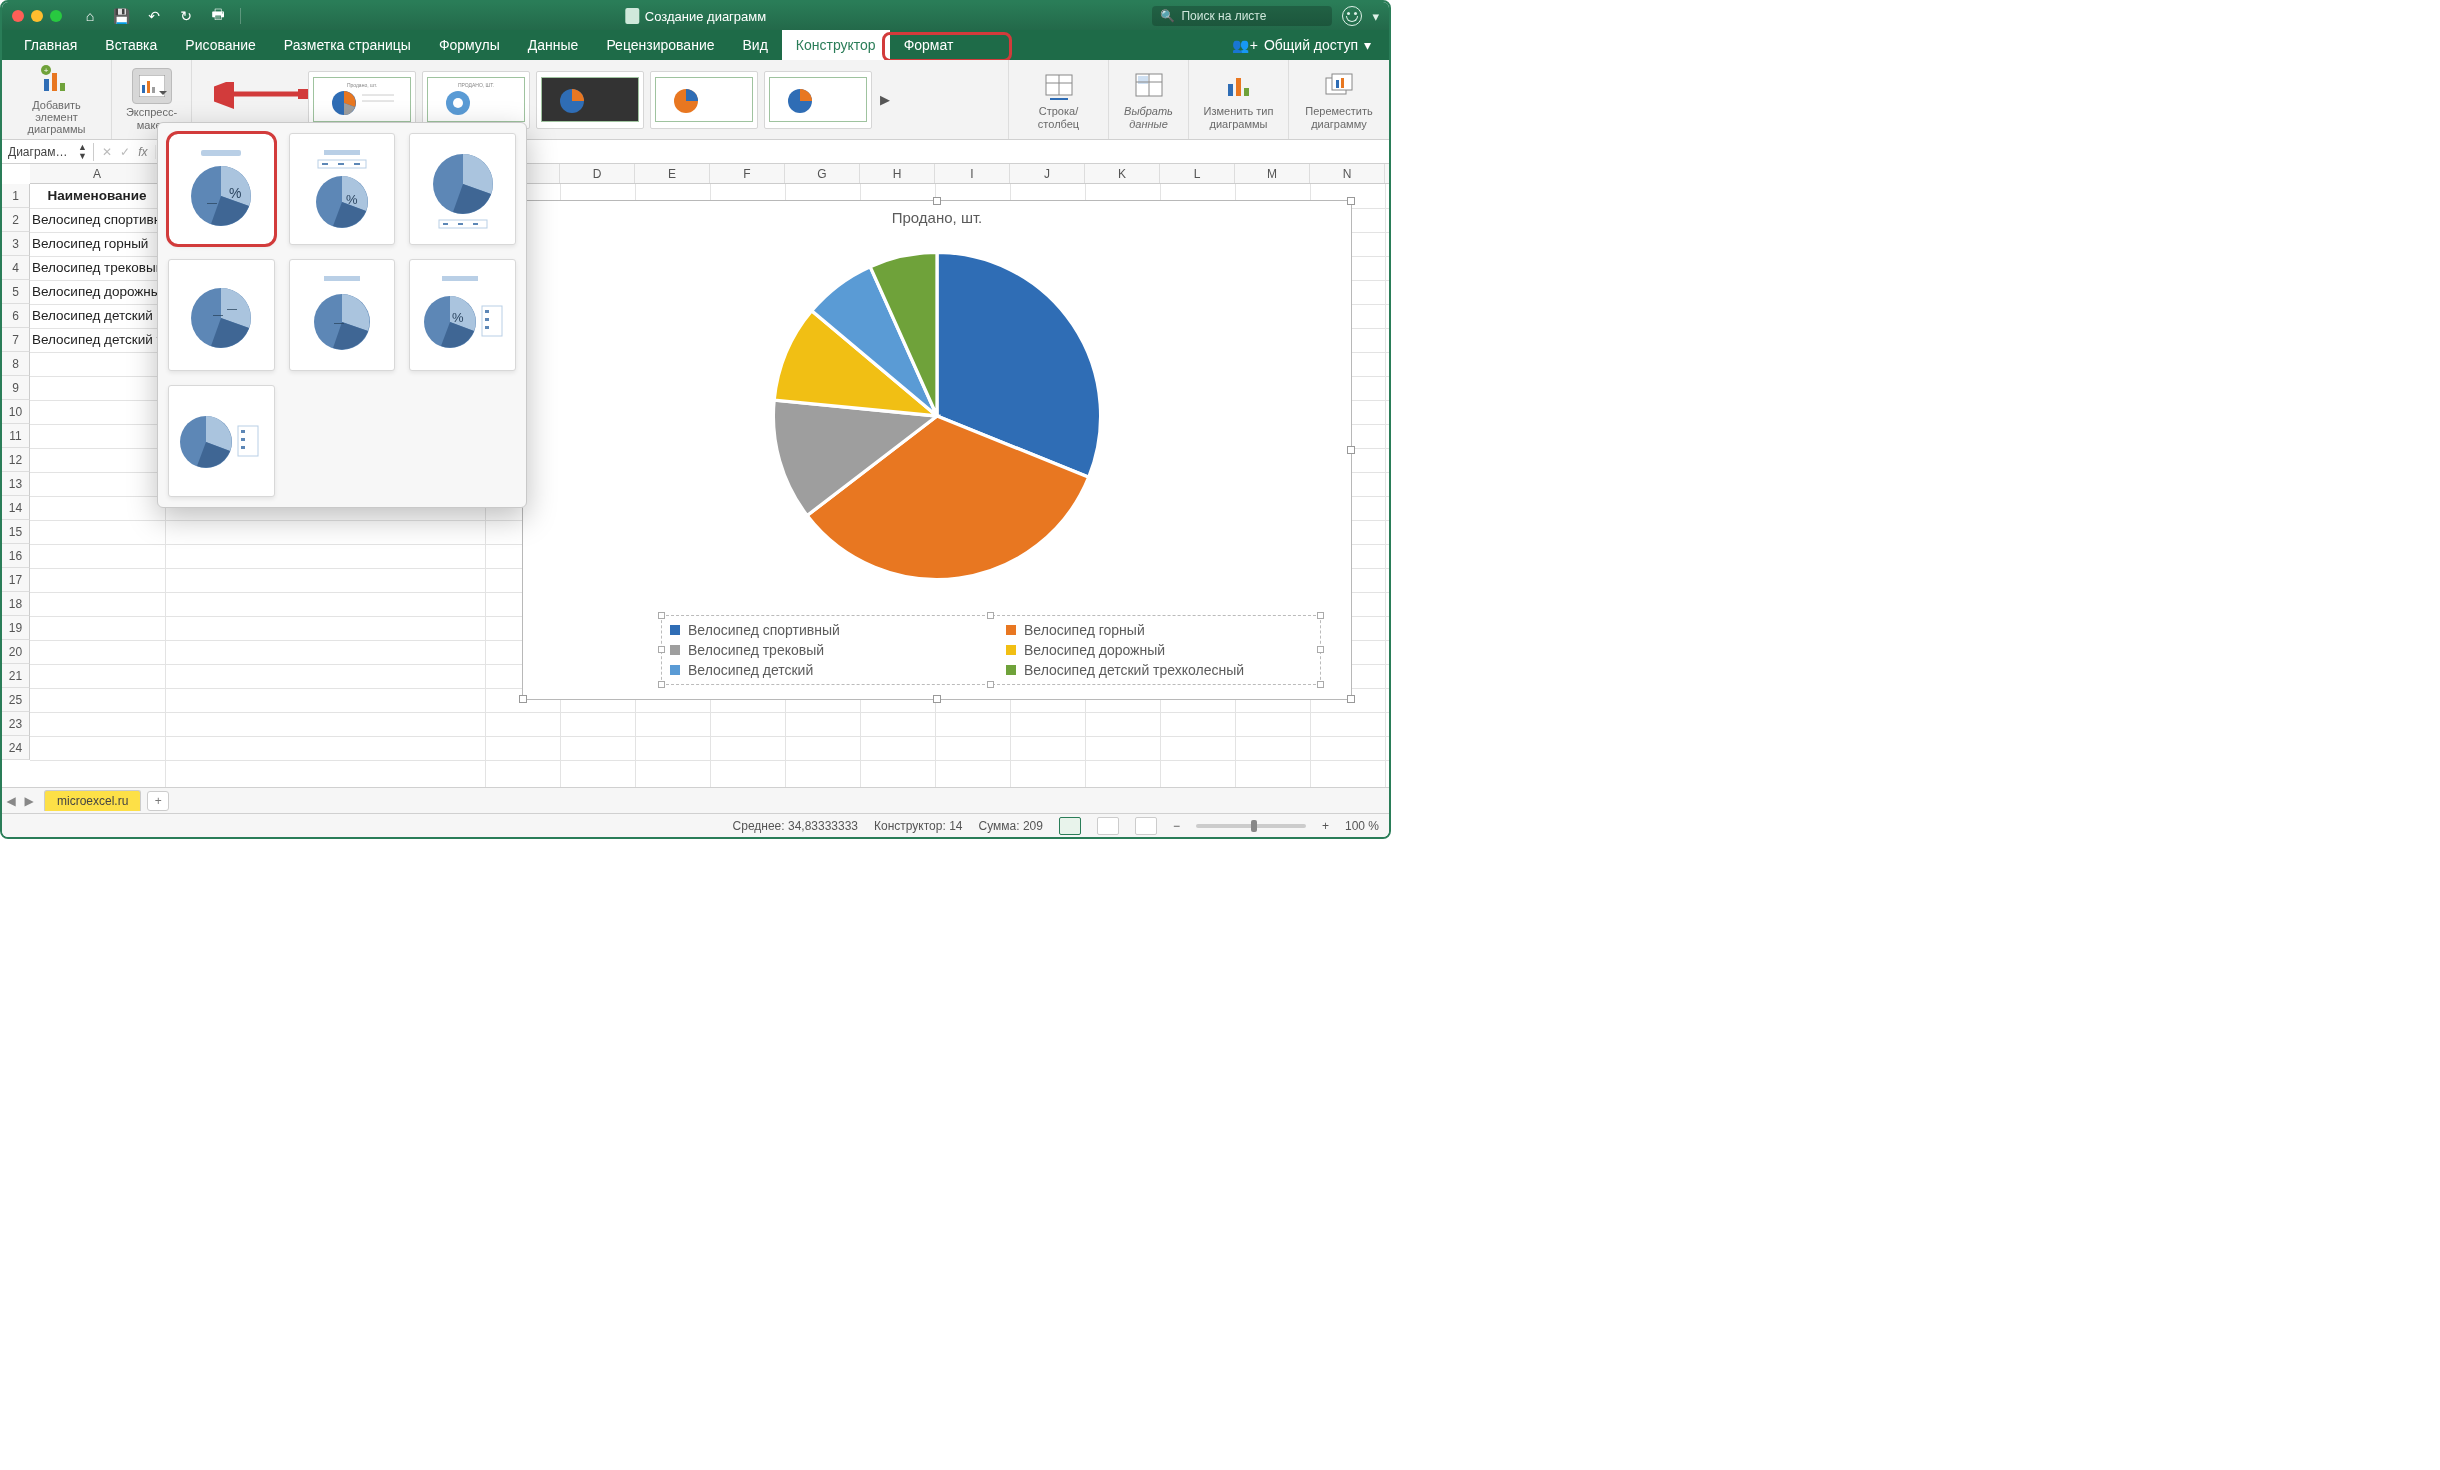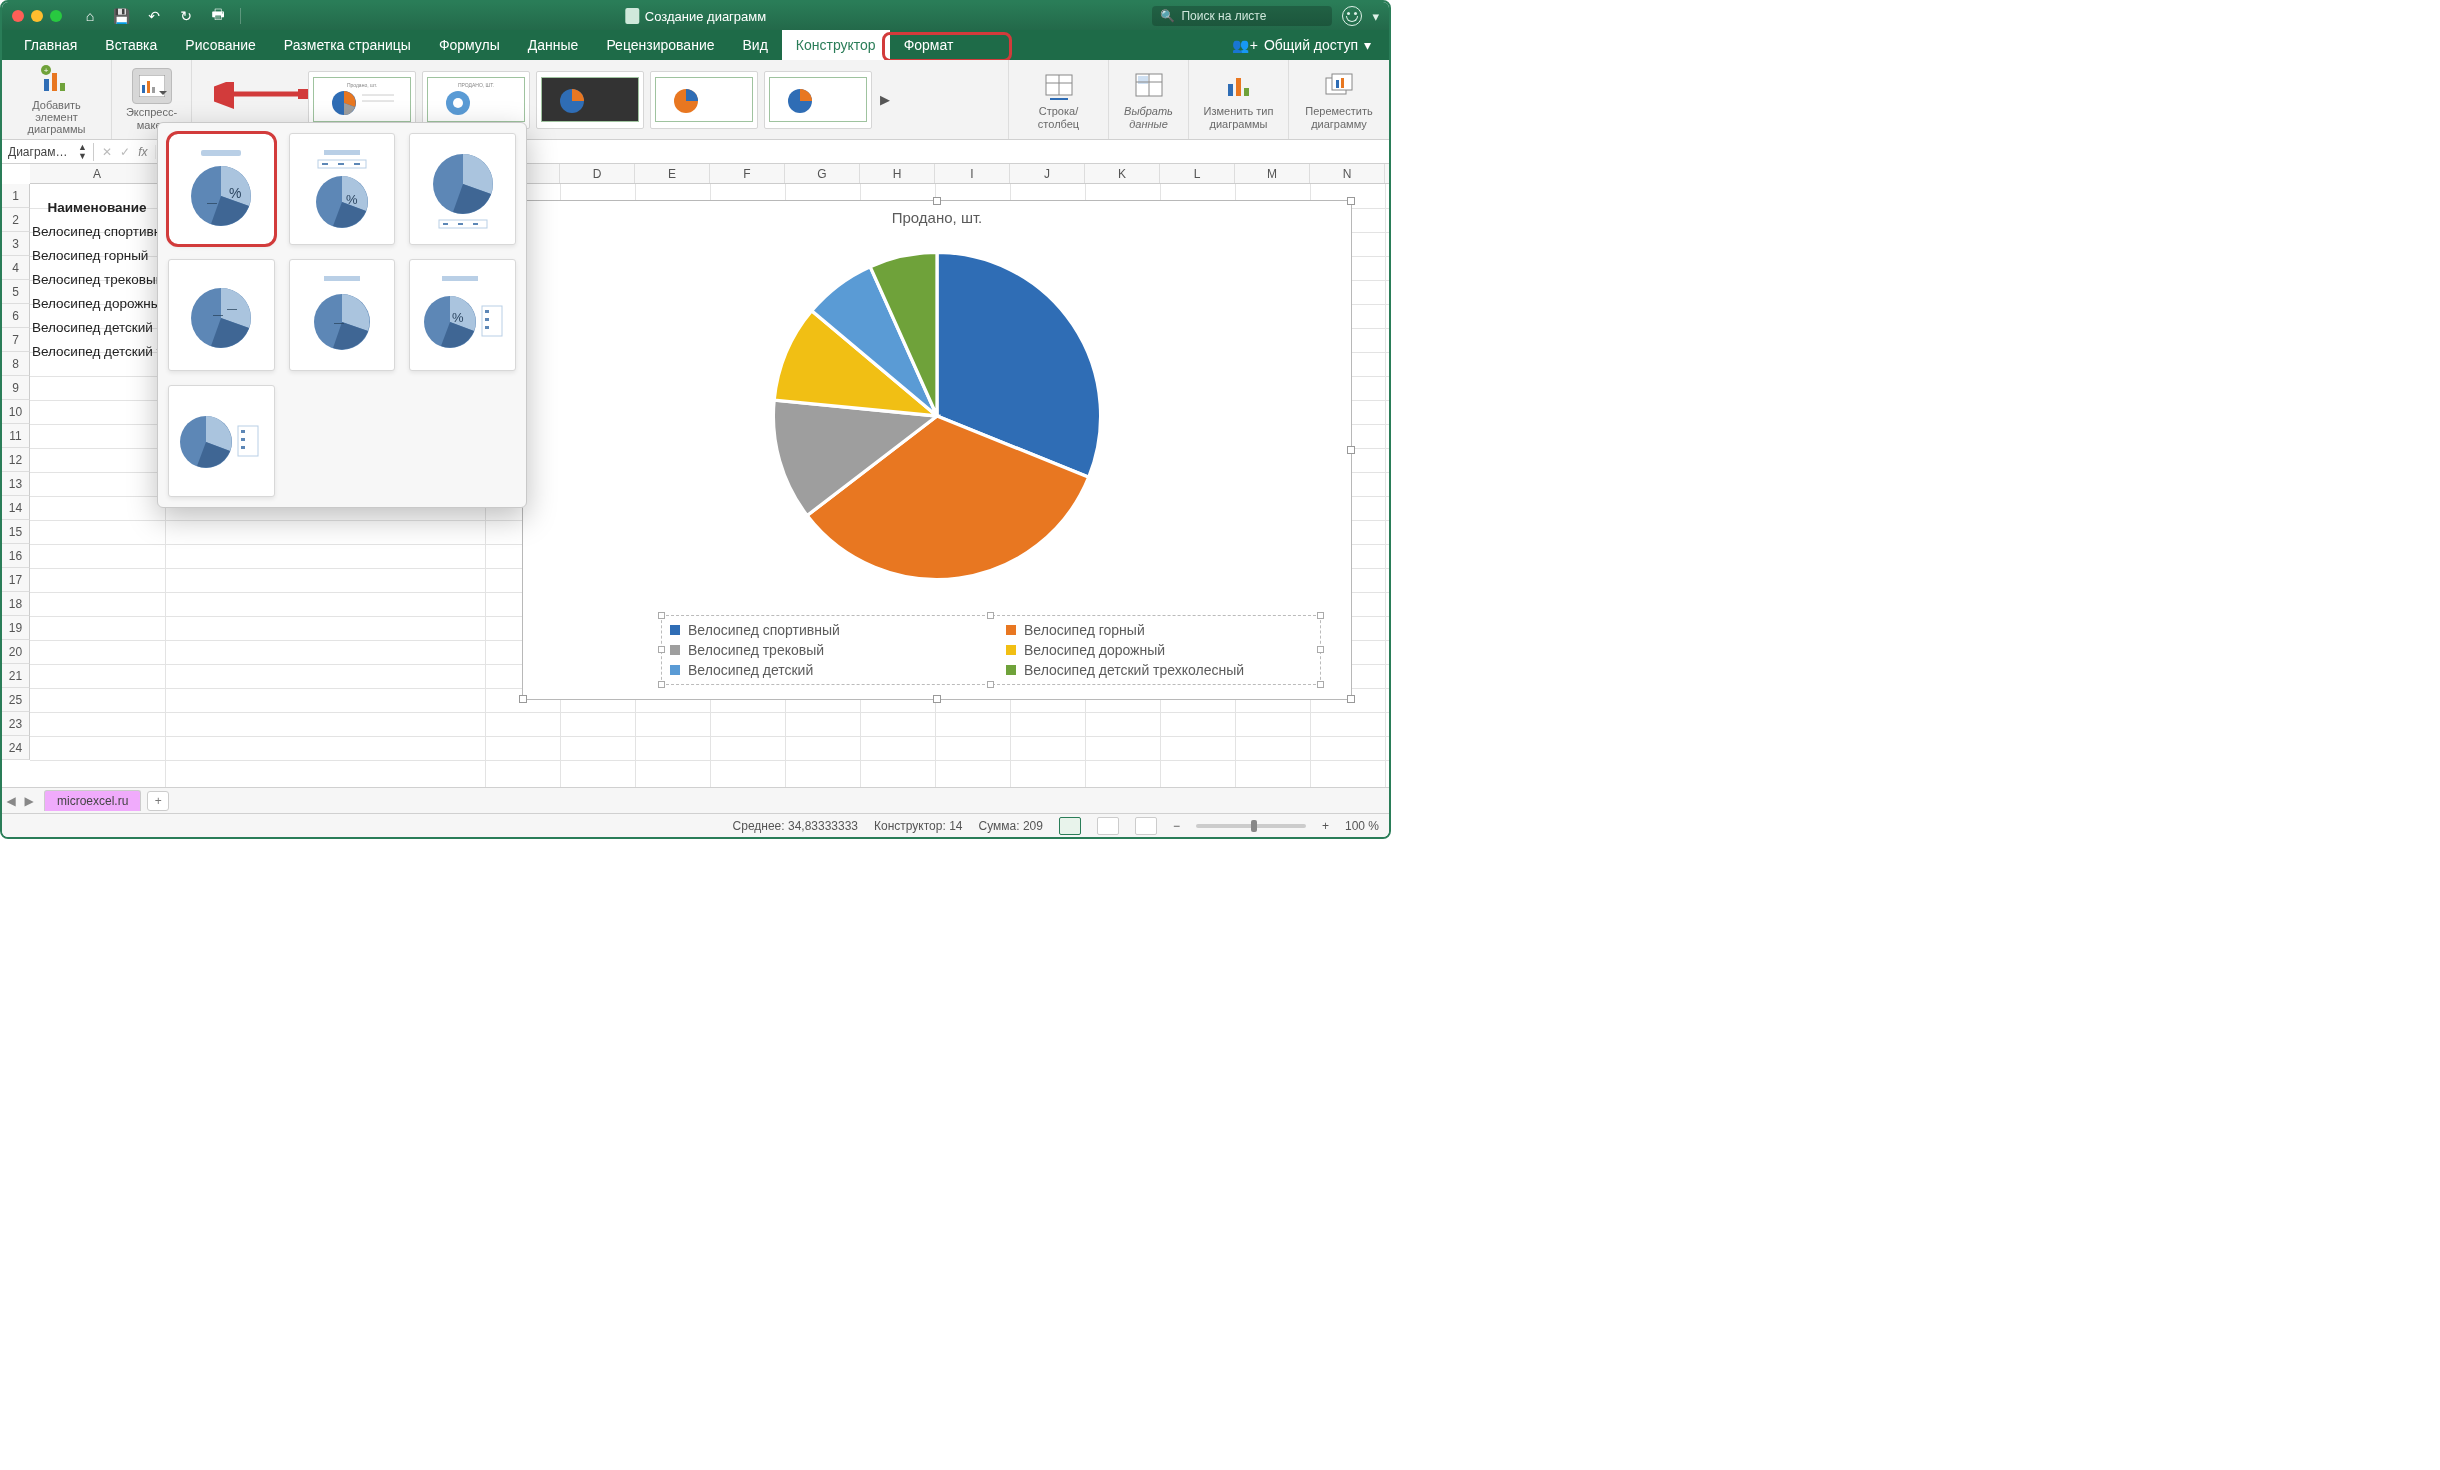--- a/index.html
+++ b/index.html
@@ -51,42 +51,42 @@
 
   
   .sheet { flex: 1; position: relative; overflow: hidden; background: #fff; }
   .colhdr { position: absolute; top: 0; left: 28px; right: 0; height: 20px; display: flex; border-bottom: 1px solid #ccc; background: #f7f7f7; font-size: 12px; color: #555; }
   .colhdr div { border-right: 1px solid #ddd; text-align: center; line-height: 20px; }
   .rowhdr { position: absolute; top: 20px; left: 0; width: 28px; background: #f7f7f7; }
   .rowhdr div { height: 24px; border-bottom: 1px solid #ddd; border-right: 1px solid #ccc; text-align: center; line-height: 24px; font-size: 12px; color: #555; }
   .cells { position: absolute; top: 20px; left: 28px; right: 0; bottom: 0; }
   .gridline-v { position: absolute; top: 0; bottom: 0; width: 1px; background: #e3e3e3; }
   .gridline-h { position: absolute; left: 0; right: 0; height: 1px; background: #e3e3e3; }
-  .cell-a { position: absolute; left: 2px; font-size: 13.5px; color: #222; height: 24px; line-height: 24px; width: 200px; white-space: nowrap; overflow: hidden; margin-top: 12px; }
+  .cell-a { position: absolute; left: 2px; font-size: 13.5px; color: #222; height: 24px; line-height: 24px; width: 200px; white-space: nowrap; overflow: hidden; }
   .cell-a.bold { font-weight: 600; text-align: center; width: 130px; }
 
   
   .ql-drop { position: absolute; top: 120px; left: 155px; width: 370px; background: #f7f7f7; border: 1px solid #c9c9c9; border-radius: 6px; box-shadow: 0 10px 30px rgba(0,0,0,.25); padding: 10px; display: grid; grid-template-columns: repeat(3,1fr); gap: 14px; z-index: 50; }
   .ql-cell { background: #fff; border: 1px solid #d8d8d8; border-radius: 3px; height: 112px; display: flex; align-items: center; justify-content: center; box-shadow: 0 2px 4px rgba(0,0,0,.08); }
   .ql-cell.sel { outline: 3px solid #d23b3b; outline-offset: -1px; border-radius: 10px; }
 
   
   .chart-obj { position: absolute; top: 36px; left: 520px; width: 830px; height: 500px; border: 1px solid #b8b8b8; background: #fff; }
   .chart-handle { position: absolute; width: 8px; height: 8px; background: #fff; border: 1px solid #999; }
   .chart-title { text-align: center; font-size: 15px; color: #5b5b5b; padding: 8px 0 0; }
   .pie-wrap { display: flex; justify-content: center; margin-top: 10px; }
   .legend { position: absolute; left: 138px; right: 30px; bottom: 14px; border: 1px dashed #bbb; padding: 6px 8px; display: grid; grid-template-columns: 1fr 1fr; gap: 4px 30px; font-size: 14px; color: #5b5b5b; }
   .legend .li { display: flex; align-items: center; gap: 8px; }
   .sw { width: 10px; height: 10px; display: inline-block; }
   .leg-handle { position: absolute; width: 7px; height: 7px; background: #fff; border: 1px solid #aaa; }
 
   
   .sheettabs { height: 26px; border-top: 1px solid #d0d0d0; background: #f6f6f6; display: flex; align-items: center; font-size: 12px; }
   .nav-tri { width: 18px; text-align: center; color: #888; }
-  .sheet-tab { background: #f0abfc; border: 1px solid #ccc; border-bottom: none; padding: 3px 12px; border-radius: 3px 3px 0 0; margin-left: 6px; }
+  .sheet-tab { background: #fde047; border: 1px solid #ccc; border-bottom: none; padding: 3px 12px; border-radius: 3px 3px 0 0; margin-left: 6px; }
   .addsheet { width: 22px; height: 20px; border: 1px solid #ccc; margin-left: 6px; text-align: center; line-height: 18px; border-radius: 3px; color: #777; background: #fff; }
 
   
   .status { height: 24px; border-top: 1px solid #d0d0d0; background: #f6f6f6; display: flex; align-items: center; font-size: 12px; color: #555; padding: 0 10px; gap: 16px; }
   .status .sp { flex: 1; }
   .viewbtn { width: 22px; height: 18px; border: 1px solid #ccc; background: #fff; border-radius: 2px; }
   .viewbtn.on { background: #e8f3eb; border-color: #2a7d58; }
   .zoom-slider { width: 110px; height: 4px; background: #ccc; border-radius: 2px; position: relative; }
   .zoom-slider::after { content: ""; position: absolute; left: 50%; top: -4px; width: 6px; height: 12px; background: #888; border-radius: 2px; }
 </style>

